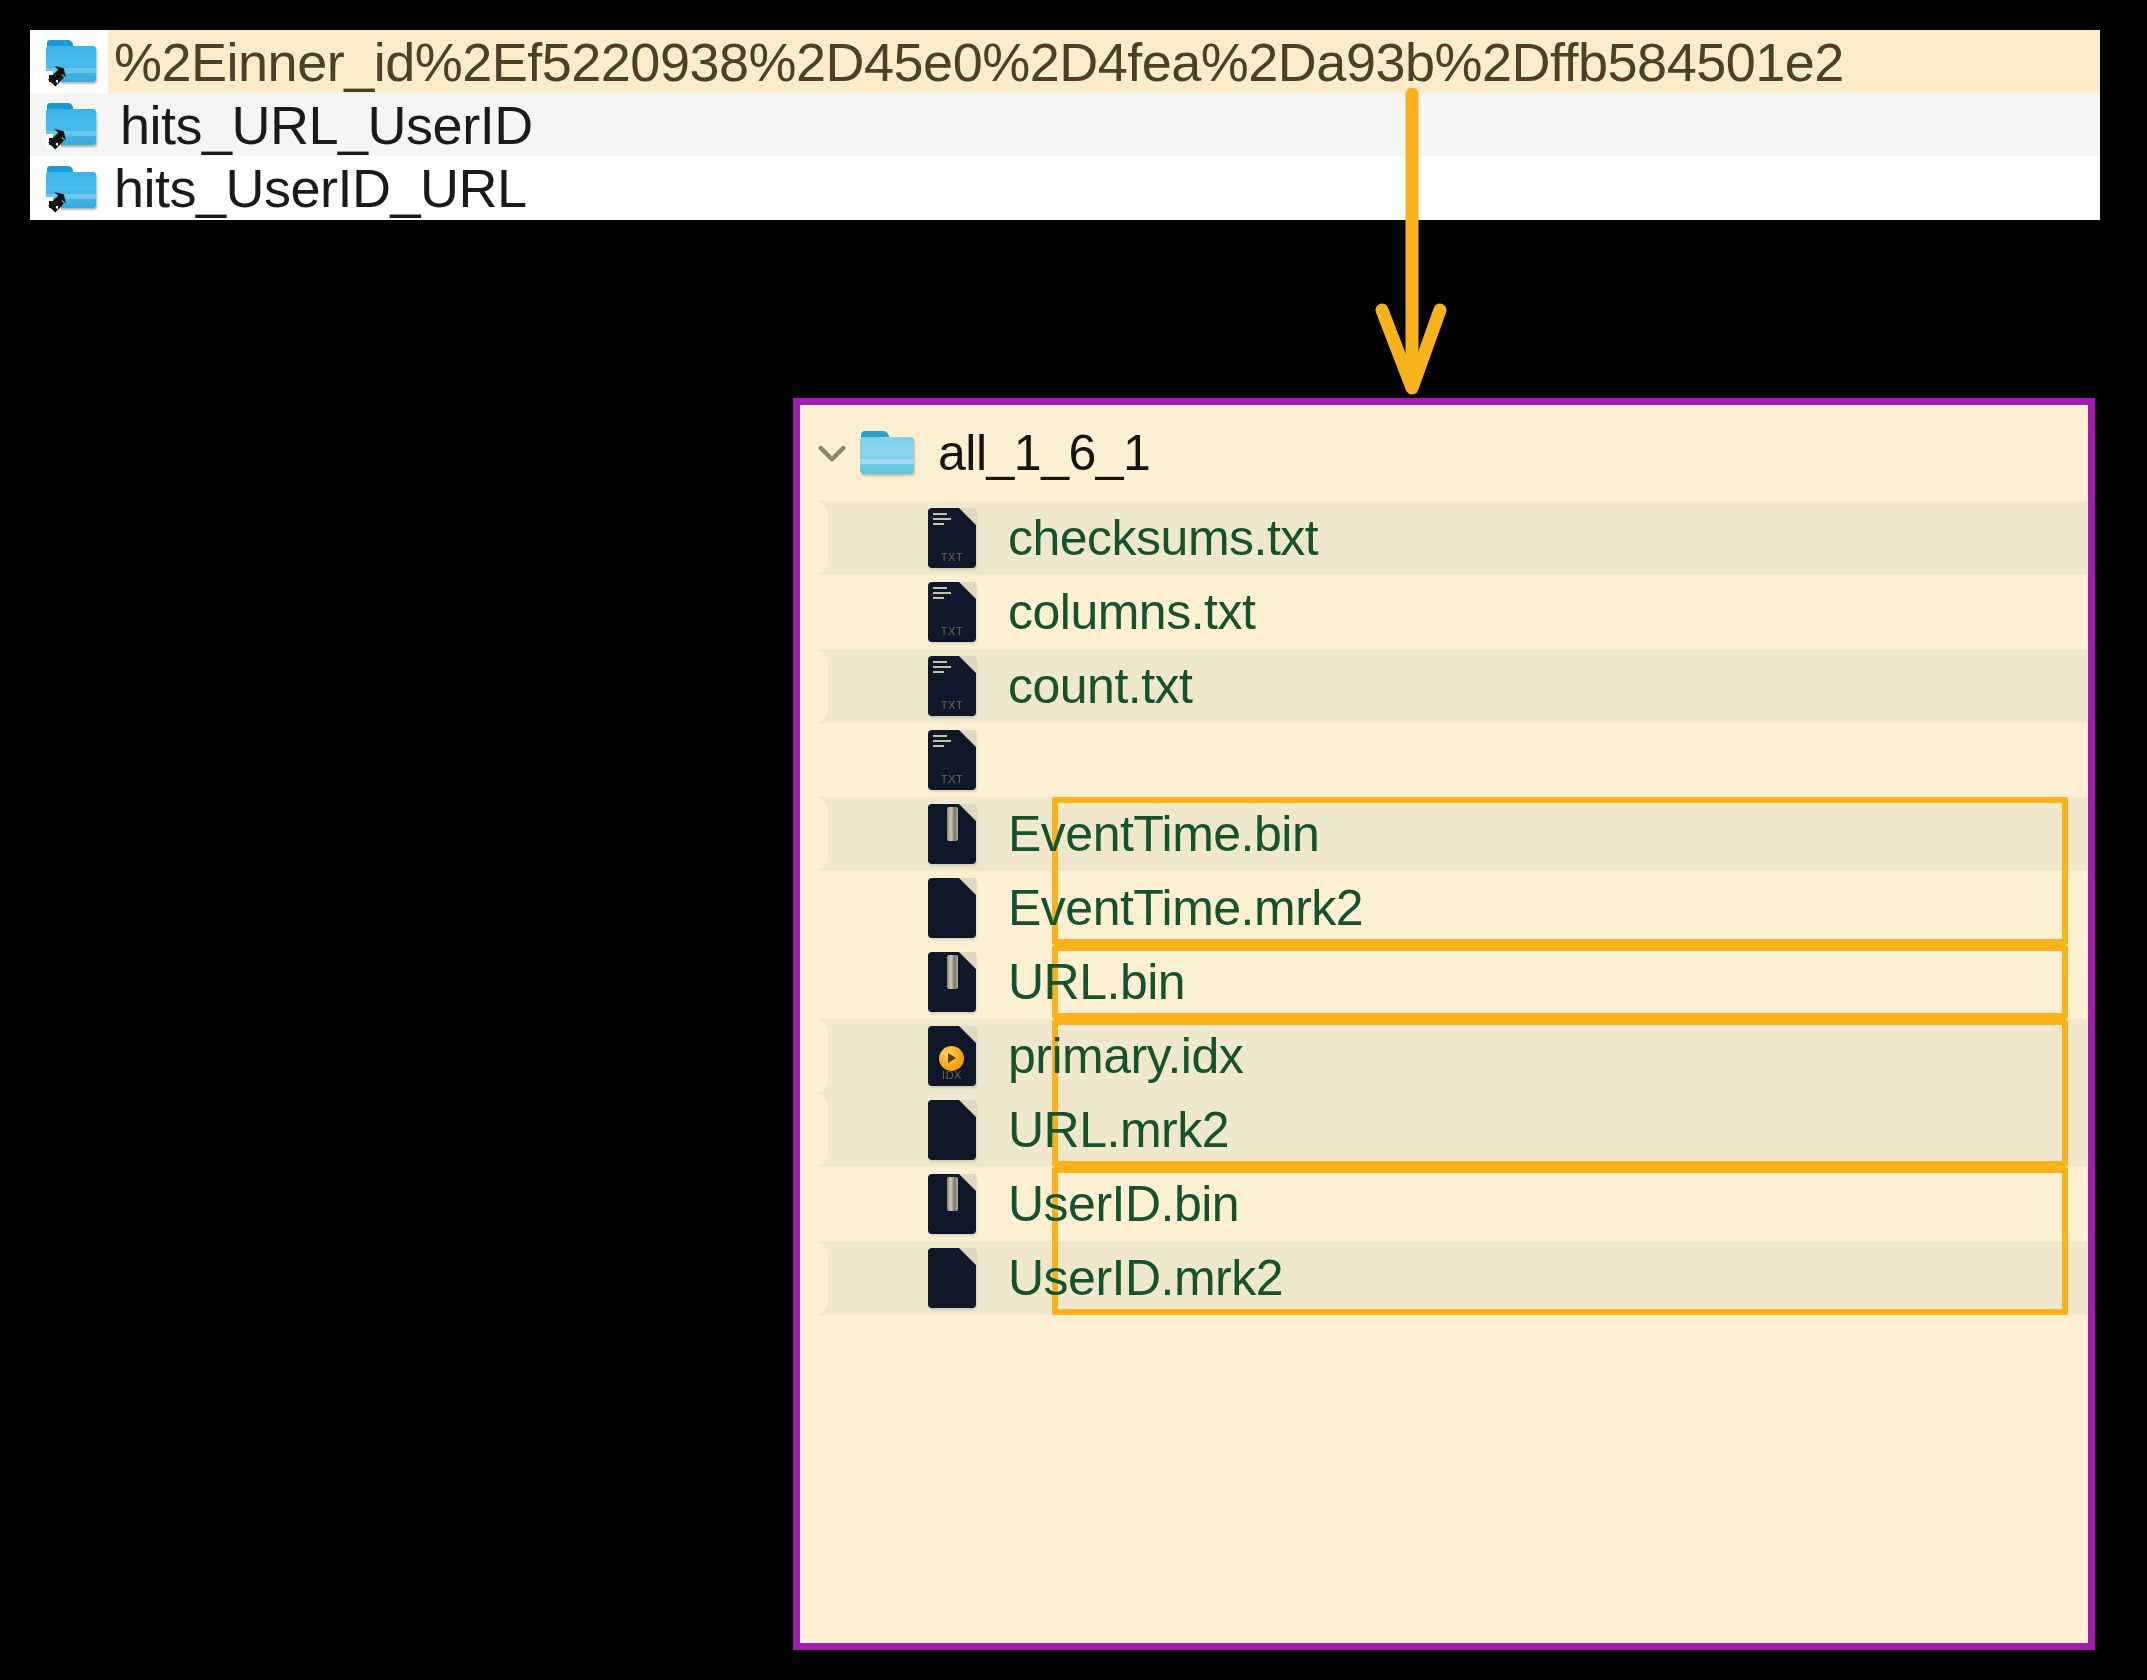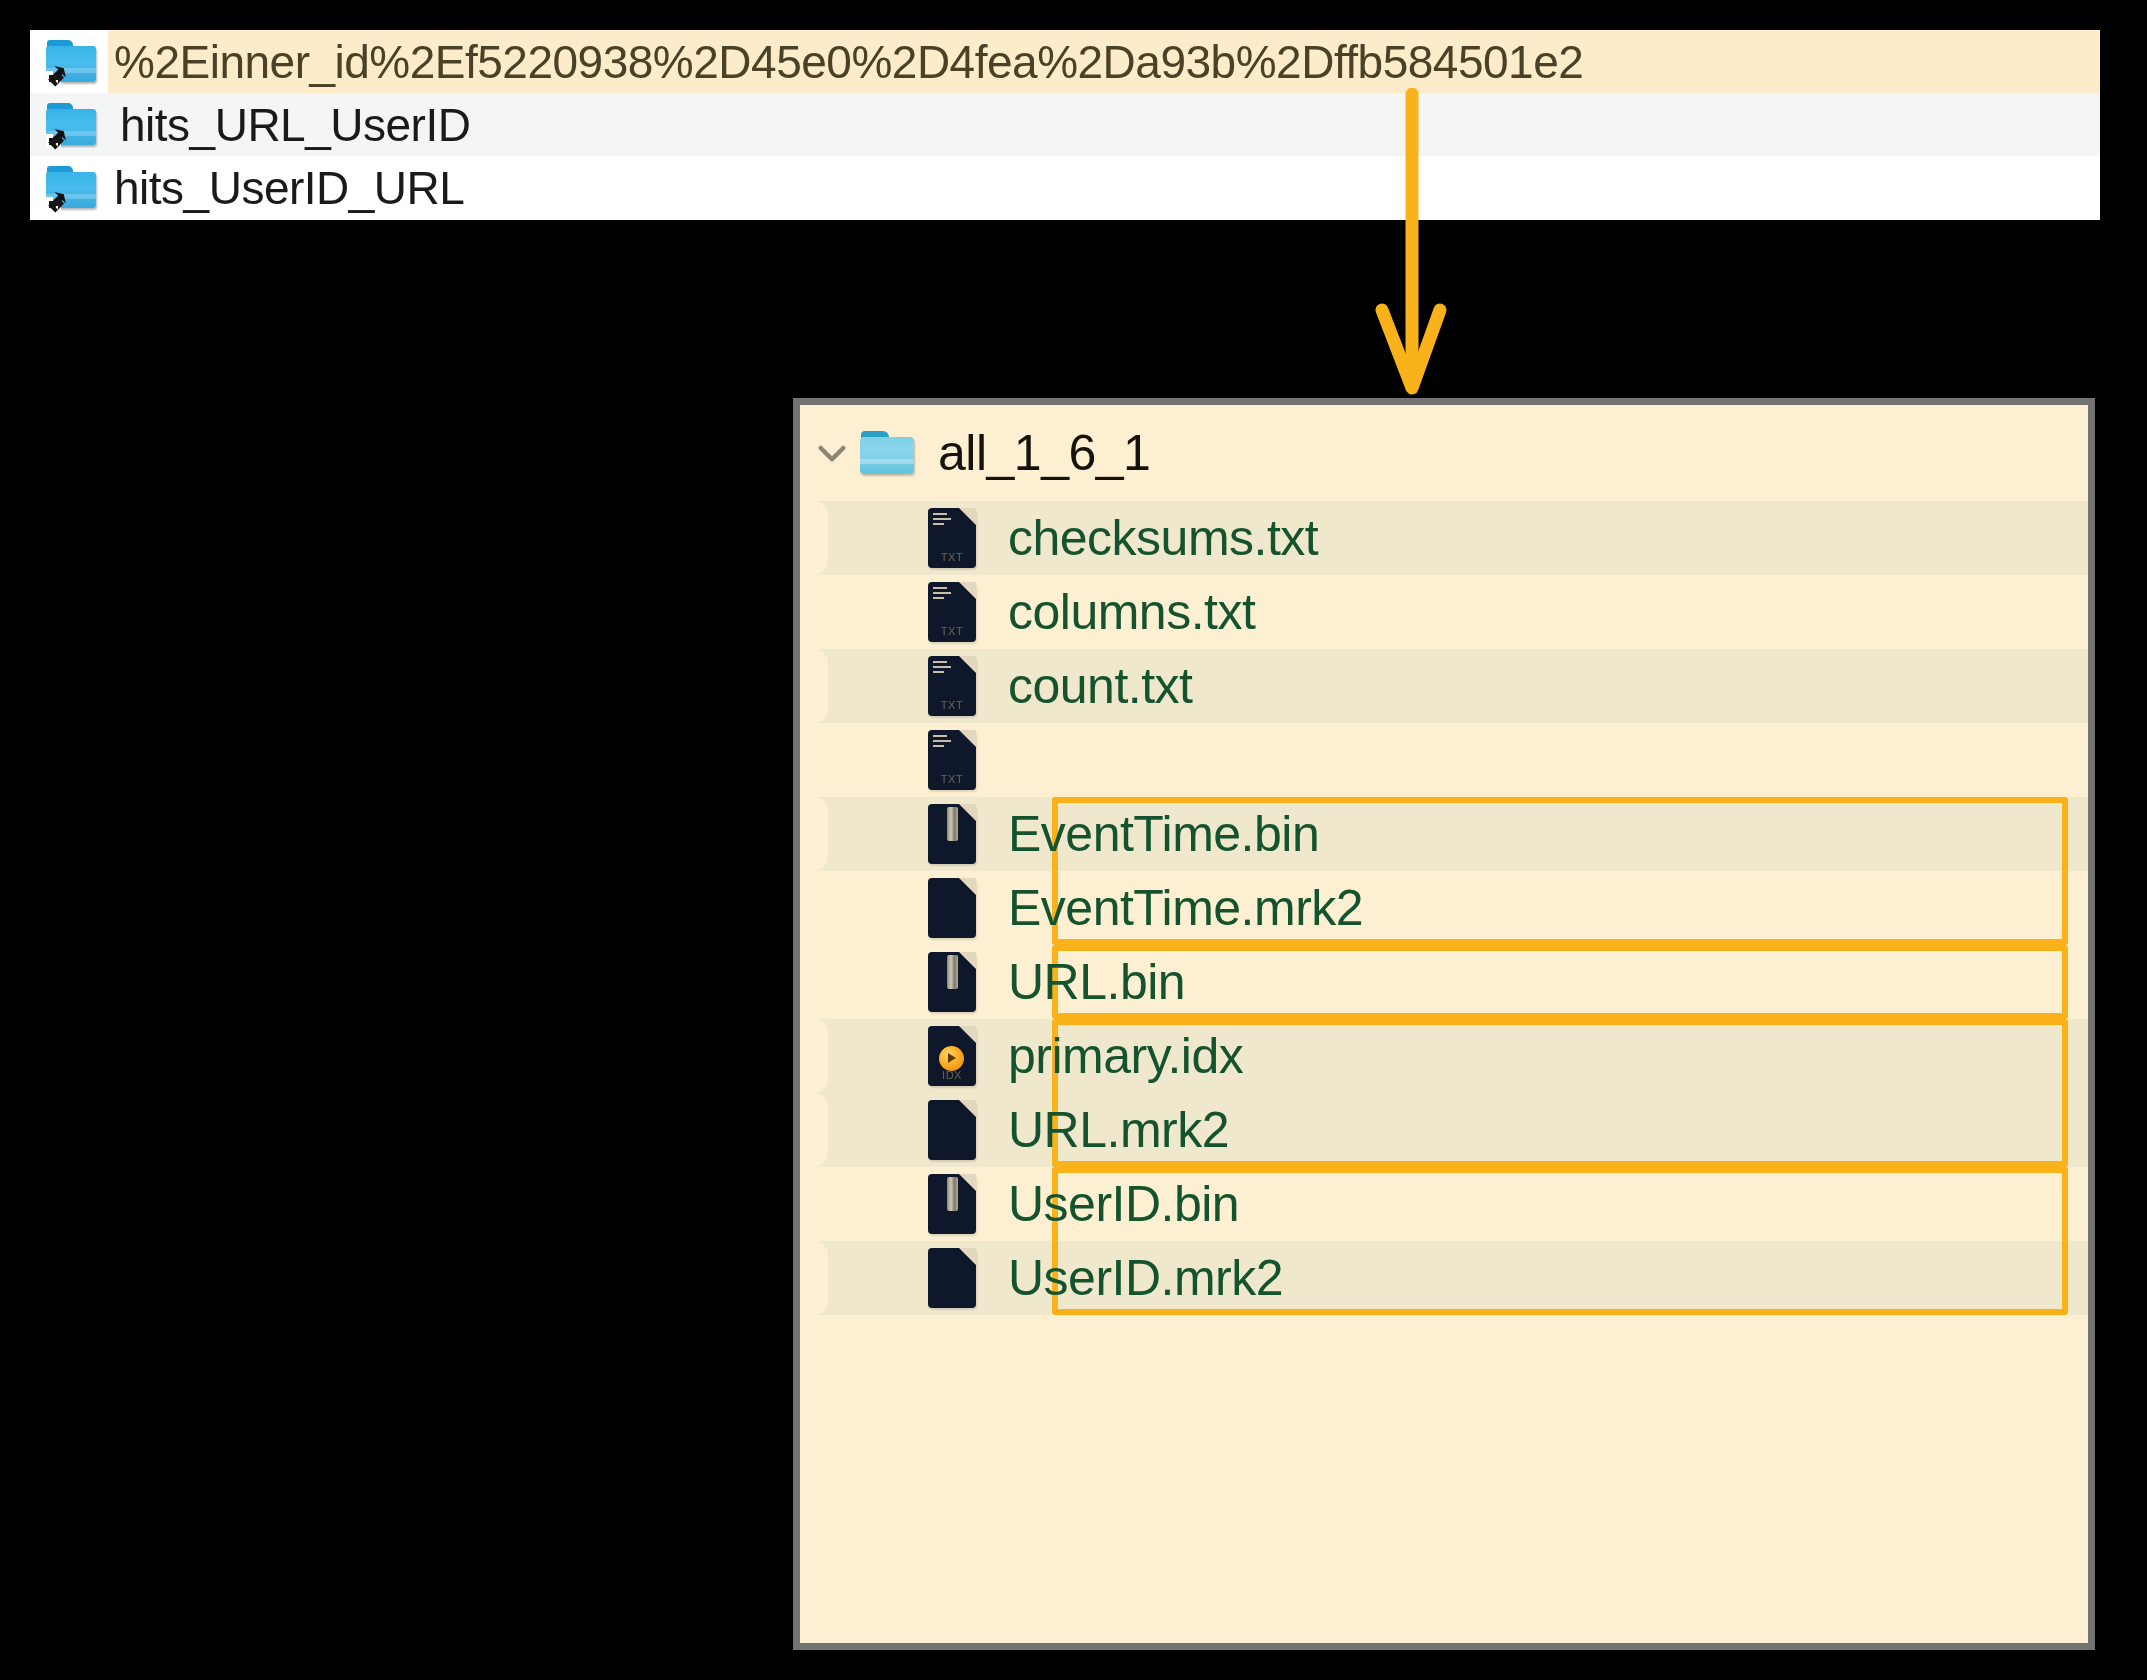--- a/index.html
+++ b/index.html
@@ -80,21 +80,21 @@
   .folder-icon .shortcut {
     position: absolute;
     left: -3px; bottom: -4px;
     width: 26px; height: 26px;
     z-index: 3;
   }
 
   .folder-label {
     position: relative;
     z-index: 2;
-    font-size: 46px;
+    font-size: 54px;
     line-height: 1;
     color: #1a1a1a;
     letter-spacing: -0.5px;
     white-space: nowrap;
   }
   .folder-row.r-hl .folder-label { color: #4a4127; }
 
   
   #arrow-svg {
     position: absolute;
@@ -107,21 +107,21 @@
   }
 
   
   #part-panel {
     position: absolute;
     left: 793px;
     top: 398px;
     width: 1302px;
     height: 1252px;
     background: #fdf0d2;
-    border: 7px solid #737373;
+    border: 7px solid #a21caf;
     box-sizing: border-box;
     overflow: hidden;
   }
   #part-list {
     position: relative;
     width: 100%;
   }
 
   .tree-row {
     position: relative;

